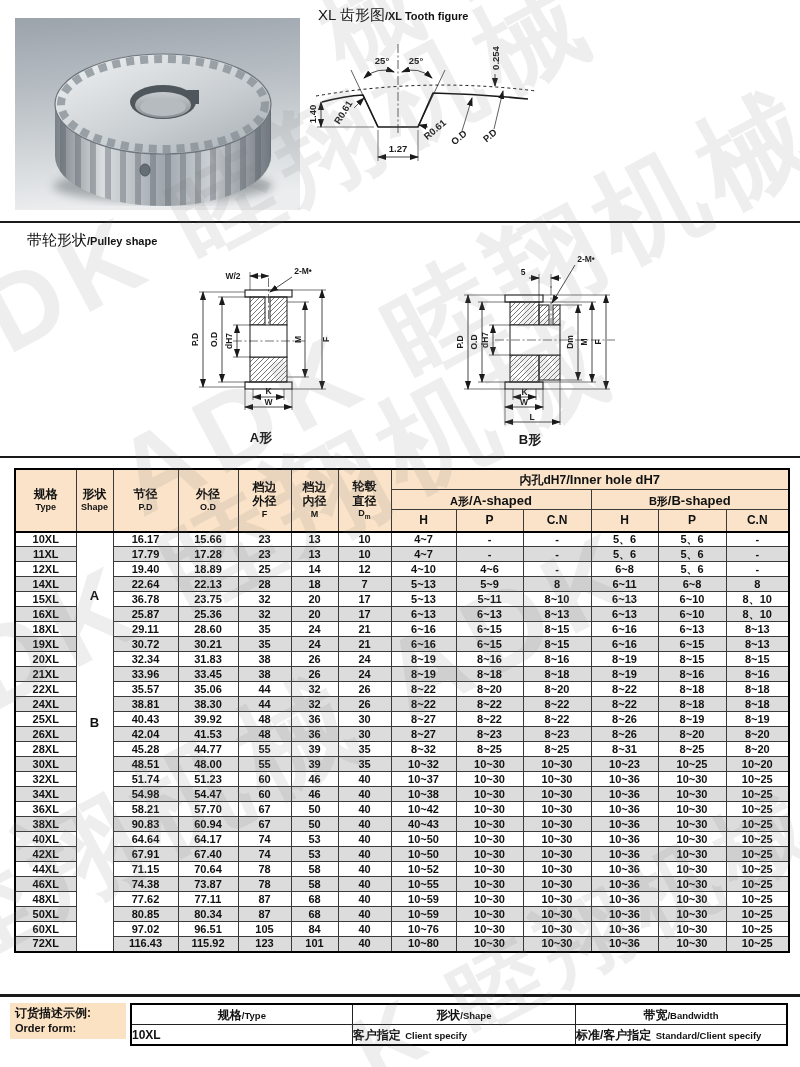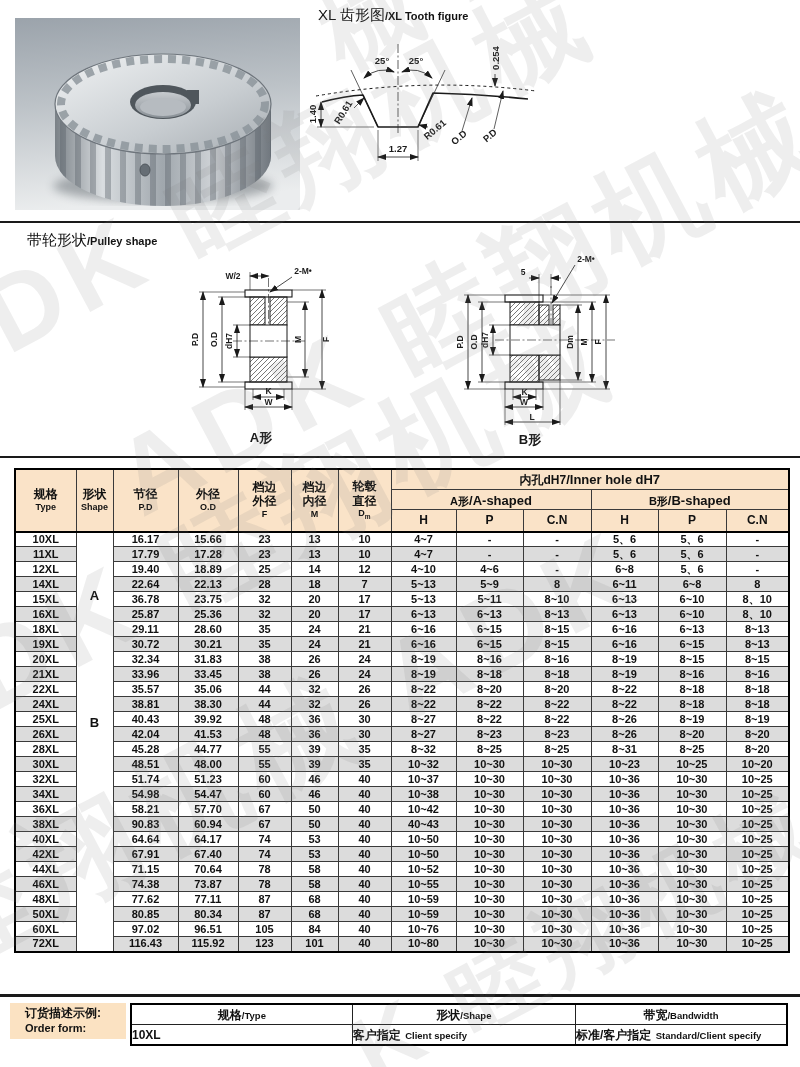--- a/index.html
+++ b/index.html
@@ -52,21 +52,21 @@
   .hr1 th.grp{height:20px}
   .hr2 th.grp{height:20px}
   table.spec tbody td{height:15px;font-size:11px;font-weight:bold;line-height:1;background:#fff}
   table.spec tbody tr:nth-child(even) td{background:var(--row-alt-bg,#dcdcdc)}
   table.spec tbody td.c-shape{background:#fff !important;position:relative}
   .c-shape .mark{position:absolute;left:0;width:100%;text-align:center;font-size:13px;font-weight:bold}
   .mark.a{top:56px}
   .mark.b{top:183px}
   
   .order-label{position:absolute;left:10px;top:1003px;width:116px;height:36px;
-               background:var(--order-label-bg,#fbe2c2);padding:3px 15px;z-index:2}
+               background:var(--order-label-bg,#fbe2c2);padding:3px 5px;z-index:2}
   .ol-zh{font-size:12px;font-weight:bold;line-height:1.3}
   .ol-en{font-size:11px;font-weight:bold;line-height:1.2}
   table.order{position:absolute;left:130px;top:1003px;width:658px;border-collapse:collapse;
               border:2px solid #000;z-index:2;background:#fff}
   table.order th,table.order td{border:1px solid #222;vertical-align:middle;height:17px;padding:0}
   .o-zh{font-size:12px;font-weight:bold}
   .o-en{font-size:9.5px;font-weight:bold}
   .o-val{font-size:12px;font-weight:bold}
 </style>
 </head>

